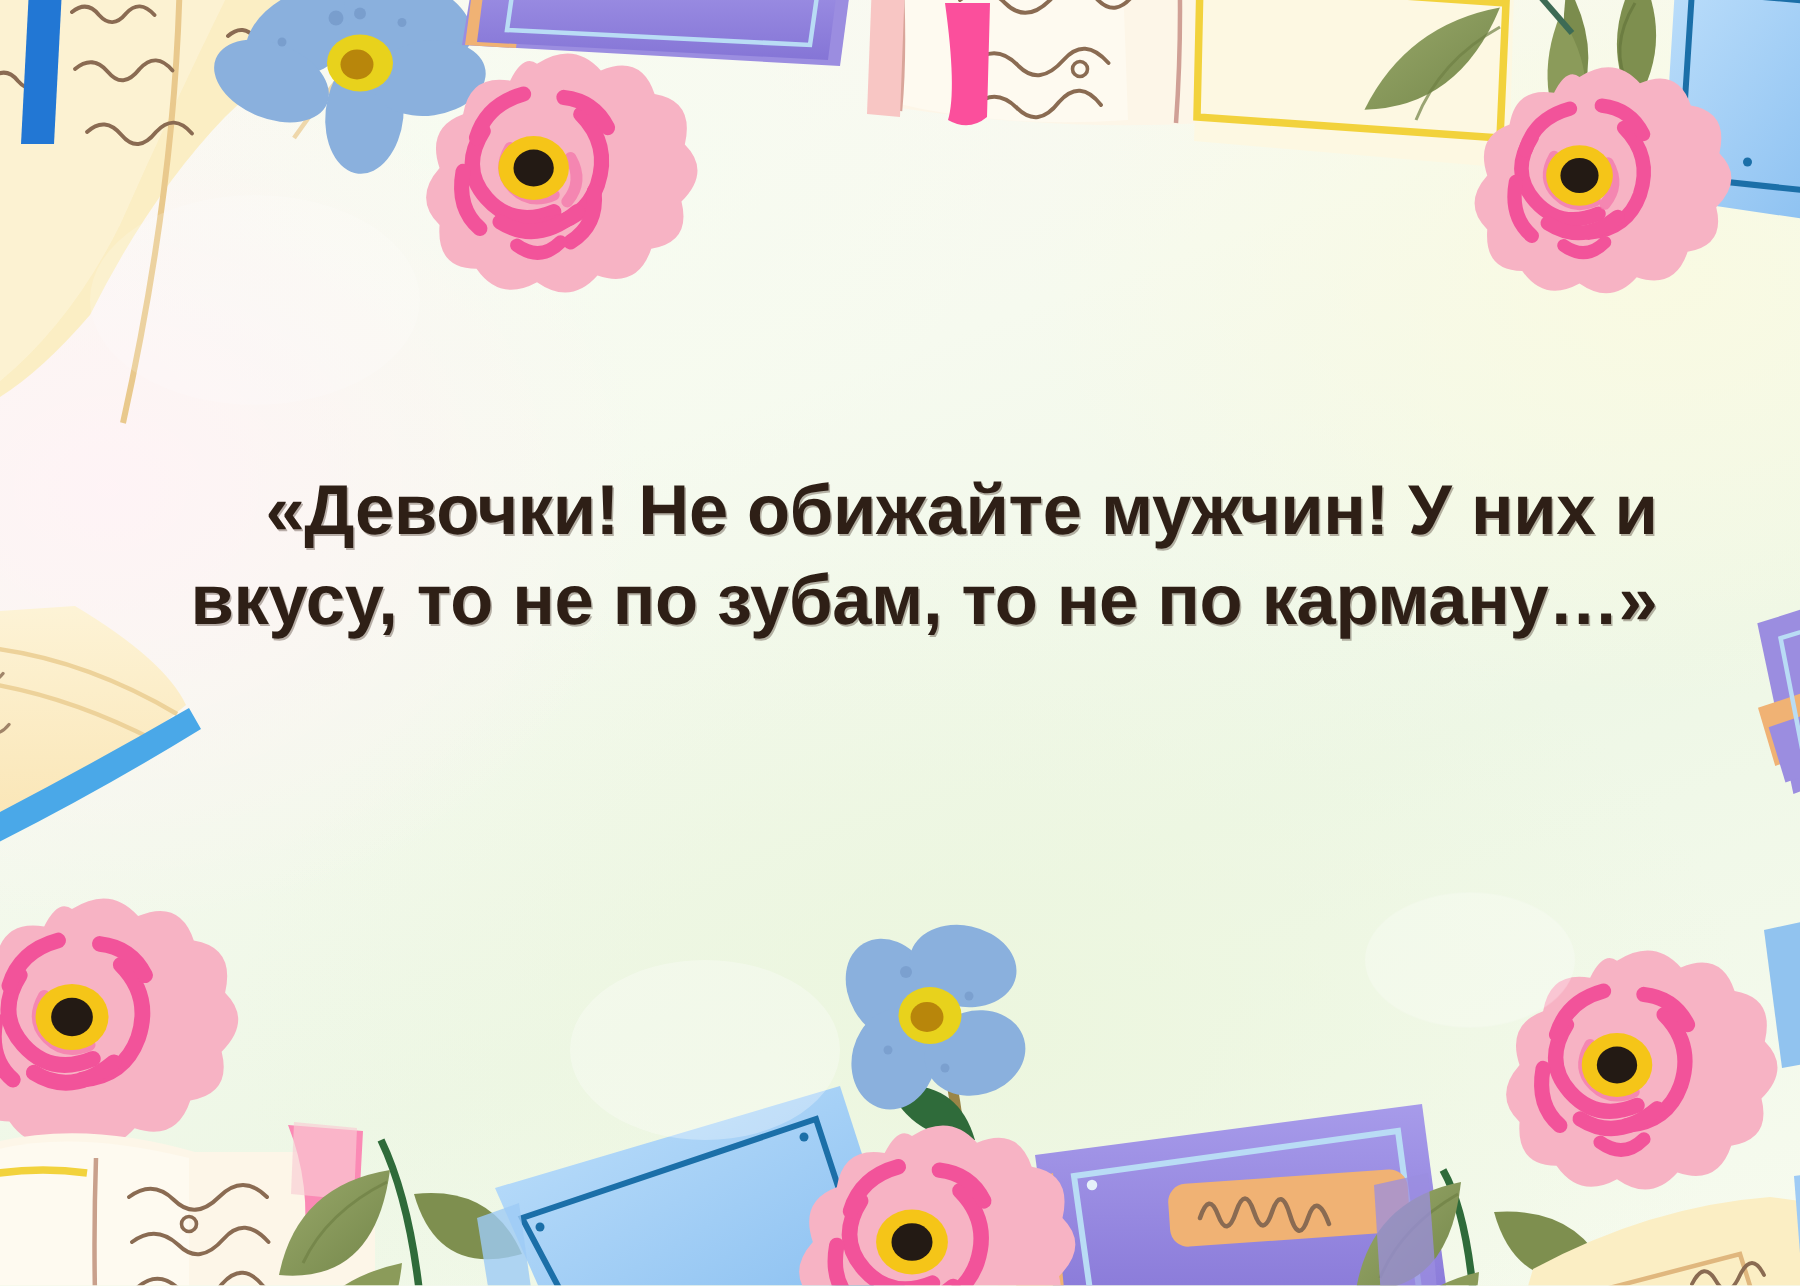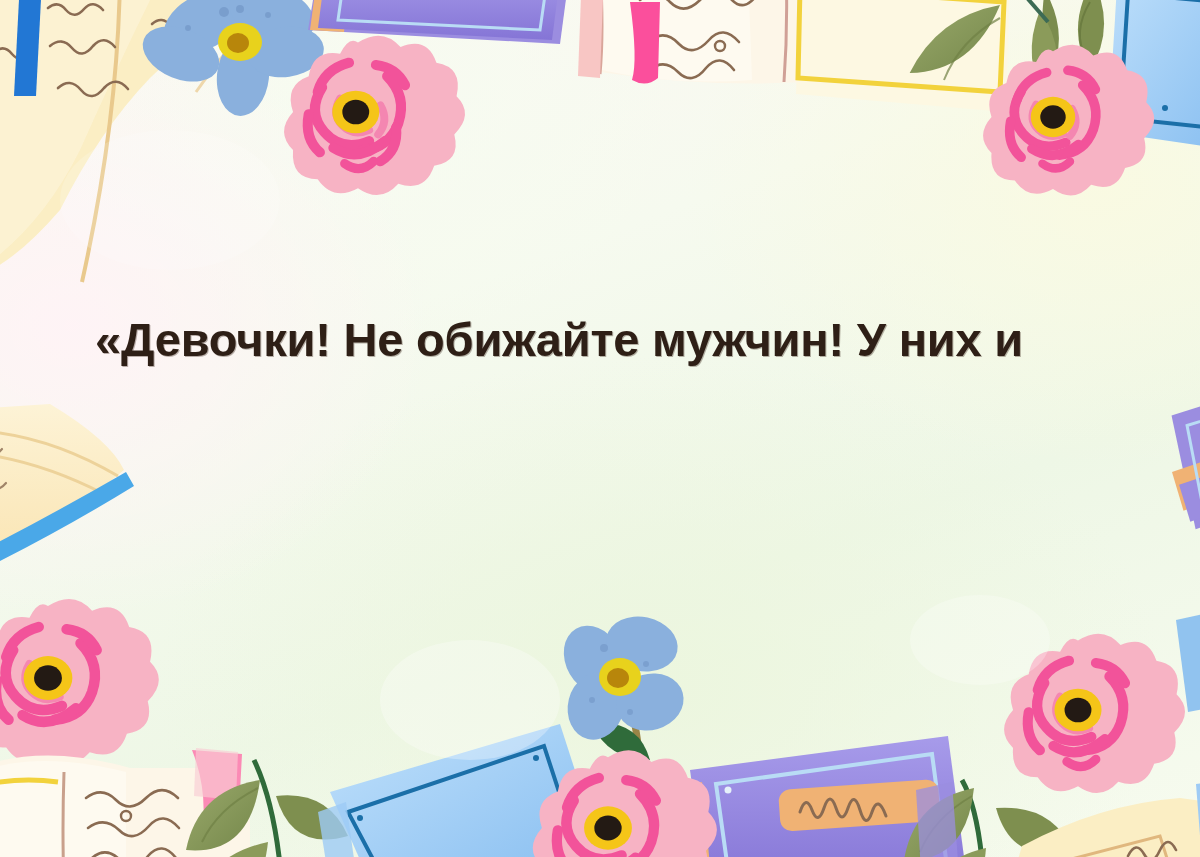--- a/index.html
+++ b/index.html
@@ -14,21 +14,21 @@
       radial-gradient(ellipse 520px 420px at 6% 38%, rgba(255,243,246,0.95) 0%, rgba(255,243,246,0) 70%),
       radial-gradient(ellipse 600px 400px at 92% 22%, rgba(250,250,225,0.9) 0%, rgba(250,250,225,0) 70%),
       radial-gradient(ellipse 700px 460px at 55% 80%, rgba(236,246,222,0.95) 0%, rgba(236,246,222,0) 72%),
       radial-gradient(ellipse 480px 380px at 30% 12%, rgba(246,252,240,0.95) 0%, rgba(246,252,240,0) 70%),
       linear-gradient(160deg, #fdf7f3 0%, #f6faef 35%, #eef7e6 65%, #f7fbef 100%);
   }
   .layer{position:absolute;inset:0;}
   svg.art{position:absolute;left:0;top:0;width:1200px;height:857px;}
   #quote{
     position:absolute;left:0;top:310px;width:1200px;
-    text-align:left;
+    text-align:right;
     padding:0 95px;
     box-sizing:border-box;
     z-index:40;
   }
   #quote .line{
     font-family:"Liberation Sans", sans-serif;
     font-weight:bold;
     font-size:47px;
     line-height:60px;
     letter-spacing:-0.2px;
@@ -344,15 +344,16 @@
     <g opacity="0.5">
       <ellipse cx="470" cy="700" rx="90" ry="60" fill="#ffffff" opacity="0.6"></ellipse>
       <ellipse cx="980" cy="640" rx="70" ry="45" fill="#ffffff" opacity="0.5"></ellipse>
       <ellipse cx="170" cy="200" rx="110" ry="70" fill="#ffffff" opacity="0.35"></ellipse>
     </g>
   </svg>
   </div>
 
   <div id="quote">
     <div class="line">«Девочки! Не обижайте мужчин! У них и</div>
+    <div class="line">вкусу, то не по зубам, то не по карману…»</div>
   </div>
 
 </div>
 
 </body></html>

